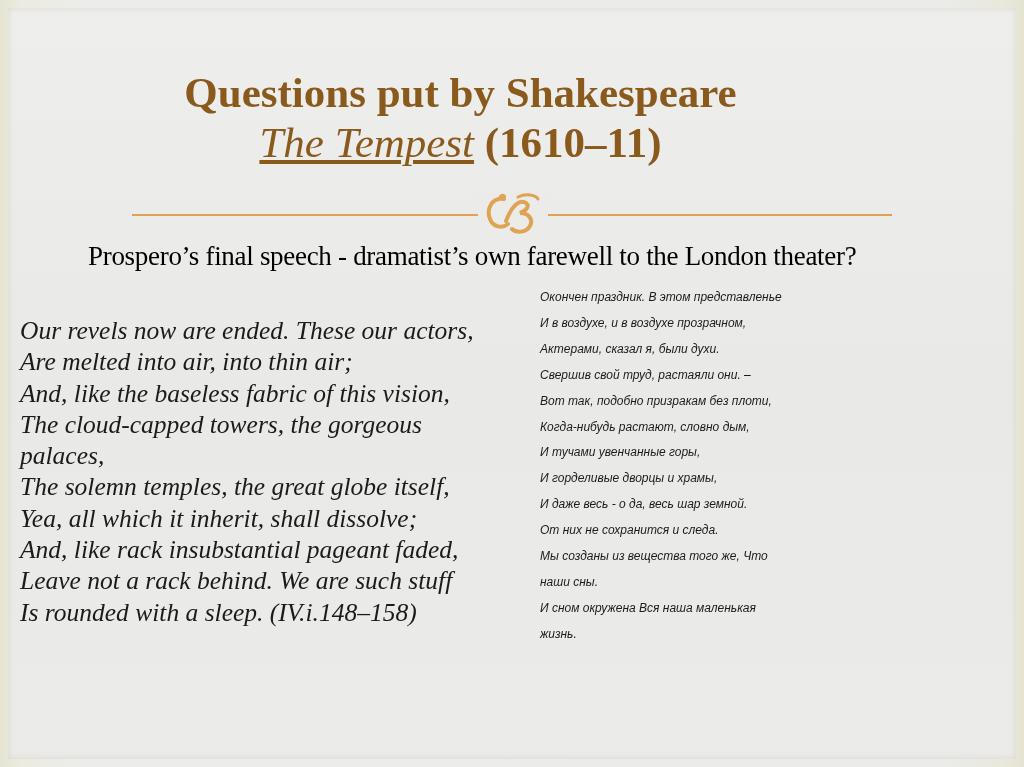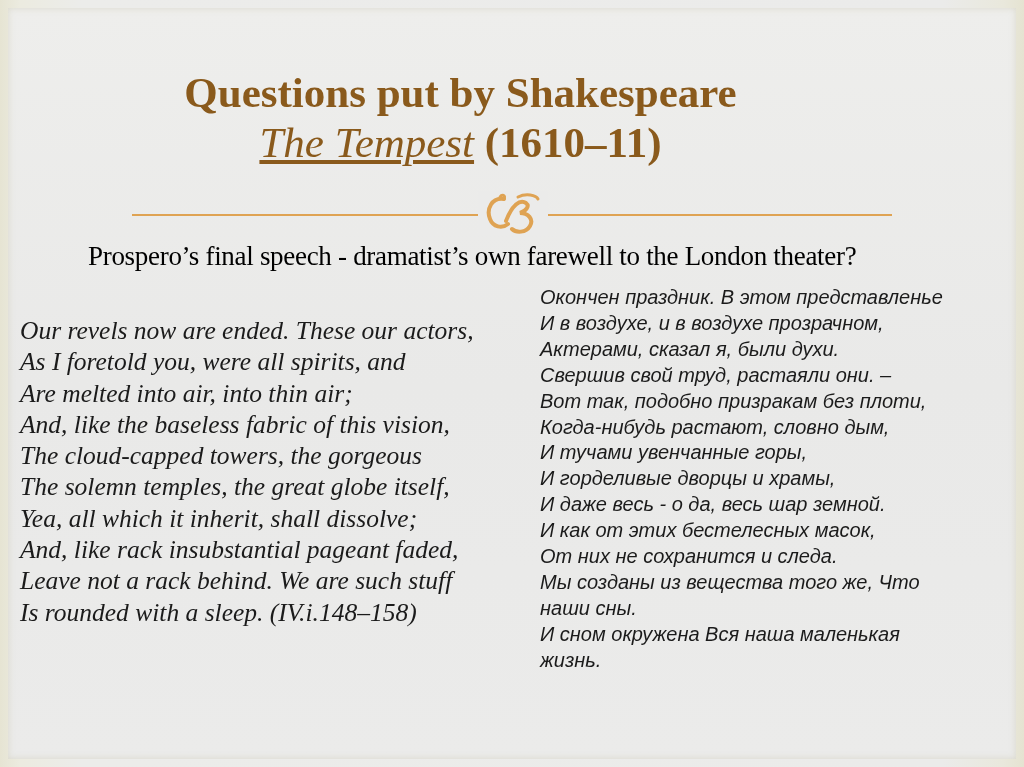--- a/index.html
+++ b/index.html
@@ -43,21 +43,21 @@
     margin-left: 48px;
   }
   .poem-en {
     position: absolute; left: 20px; top: 290px; width: 510px;
     font-family: "Liberation Serif", serif; font-style: italic;
     font-size: 25.5px; line-height: 31.3px; color: #1b1b1b; margin-top: 25px;
   }
   .poem-ru {
     position: absolute; left: 540px; top: 285px; width: 440px;
     font-family: "Liberation Sans", sans-serif; font-style: italic;
-    font-size: 20px; line-height: 25.9px; color: #1b1b1b;
+    font-size: 12px; line-height: 25.9px; color: #1b1b1b;
   }
   .line { display: block; white-space: nowrap; }
 </style>
 </head>
 <body>
 
 <div class="frame"></div>
 <div class="panel"></div>
 
 <div class="title">
@@ -72,40 +72,39 @@
     <path d="M22 8 C24 4, 20 3, 18 6" fill="none" stroke="#dfa353" stroke-width="3" stroke-linecap="round"></path>
     <path d="M24 30 C30 14, 38 8, 44 12 C48 15, 44 20, 38 22 C46 22, 52 28, 48 35 C44 42, 34 42, 30 38" fill="none" stroke="#dfa353" stroke-width="4" stroke-linecap="round"></path>
     <path d="M36 6 C44 2, 54 4, 56 8" fill="none" stroke="#dfa353" stroke-width="3" stroke-linecap="round"></path>
   </svg>
 </div>
 
 <div class="subtitle">Prospero’s final speech - dramatist’s own farewell to the London theater?</div>
 
 <div class="poem-en">
   <span class="line">Our revels now are ended. These our actors,</span>
-  <span class="line">As I foretold you, were all spirits, and</span>
   <span class="line">Are melted into air, into thin air;</span>
   <span class="line">And, like the baseless fabric of this vision,</span>
   <span class="line">The cloud-capped towers, the gorgeous</span>
+  <span class="line">palaces,</span>
   <span class="line">The solemn temples, the great globe itself,</span>
   <span class="line">Yea, all which it inherit, shall dissolve;</span>
   <span class="line">And, like rack insubstantial pageant faded,</span>
   <span class="line">Leave not a rack behind. We are such stuff</span>
   <span class="line">Is rounded with a sleep. (IV.i.148–158)</span>
 </div>
 
 <div class="poem-ru">
   <span class="line">Окончен праздник. В этом представленье</span>
   <span class="line">И в воздухе, и в воздухе прозрачном,</span>
   <span class="line">Актерами, сказал я, были духи.</span>
   <span class="line">Свершив свой труд, растаяли они. –</span>
   <span class="line">Вот так, подобно призракам без плоти,</span>
   <span class="line">Когда-нибудь растают, словно дым,</span>
   <span class="line">И тучами увенчанные горы,</span>
   <span class="line">И горделивые дворцы и храмы,</span>
   <span class="line">И даже весь - о да, весь шар земной.</span>
-  <span class="line">И как от этих бестелесных масок,</span>
   <span class="line">От них не сохранится и следа.</span>
   <span class="line">Мы созданы из вещества того же, Что</span>
   <span class="line">наши сны.</span>
   <span class="line">И сном окружена Вся наша маленькая</span>
   <span class="line">жизнь.</span>
 </div>
 
 </body></html>

